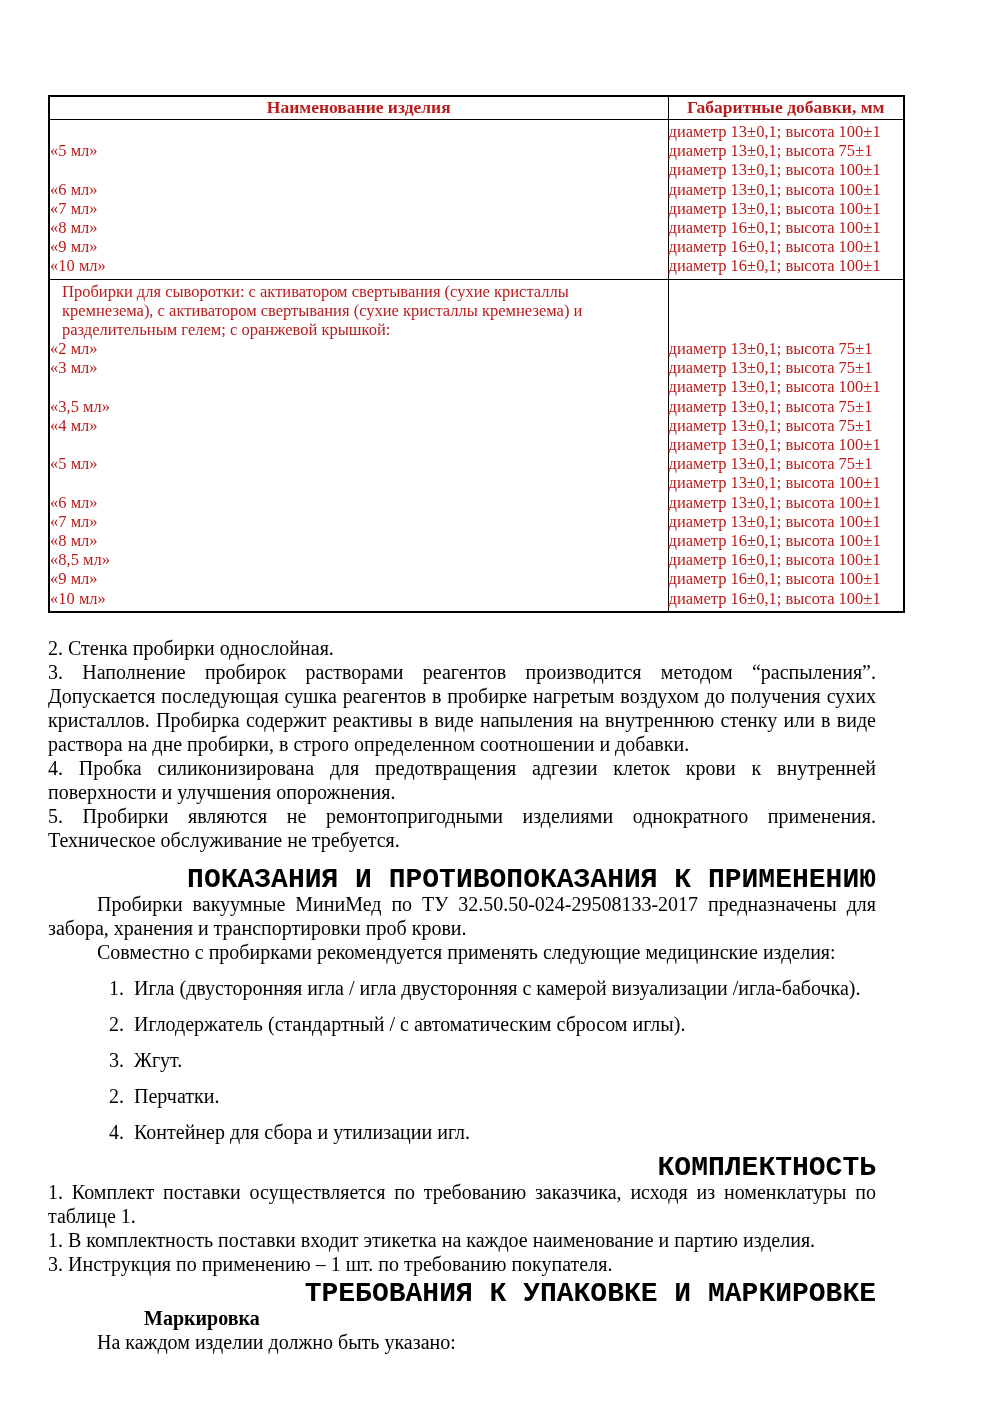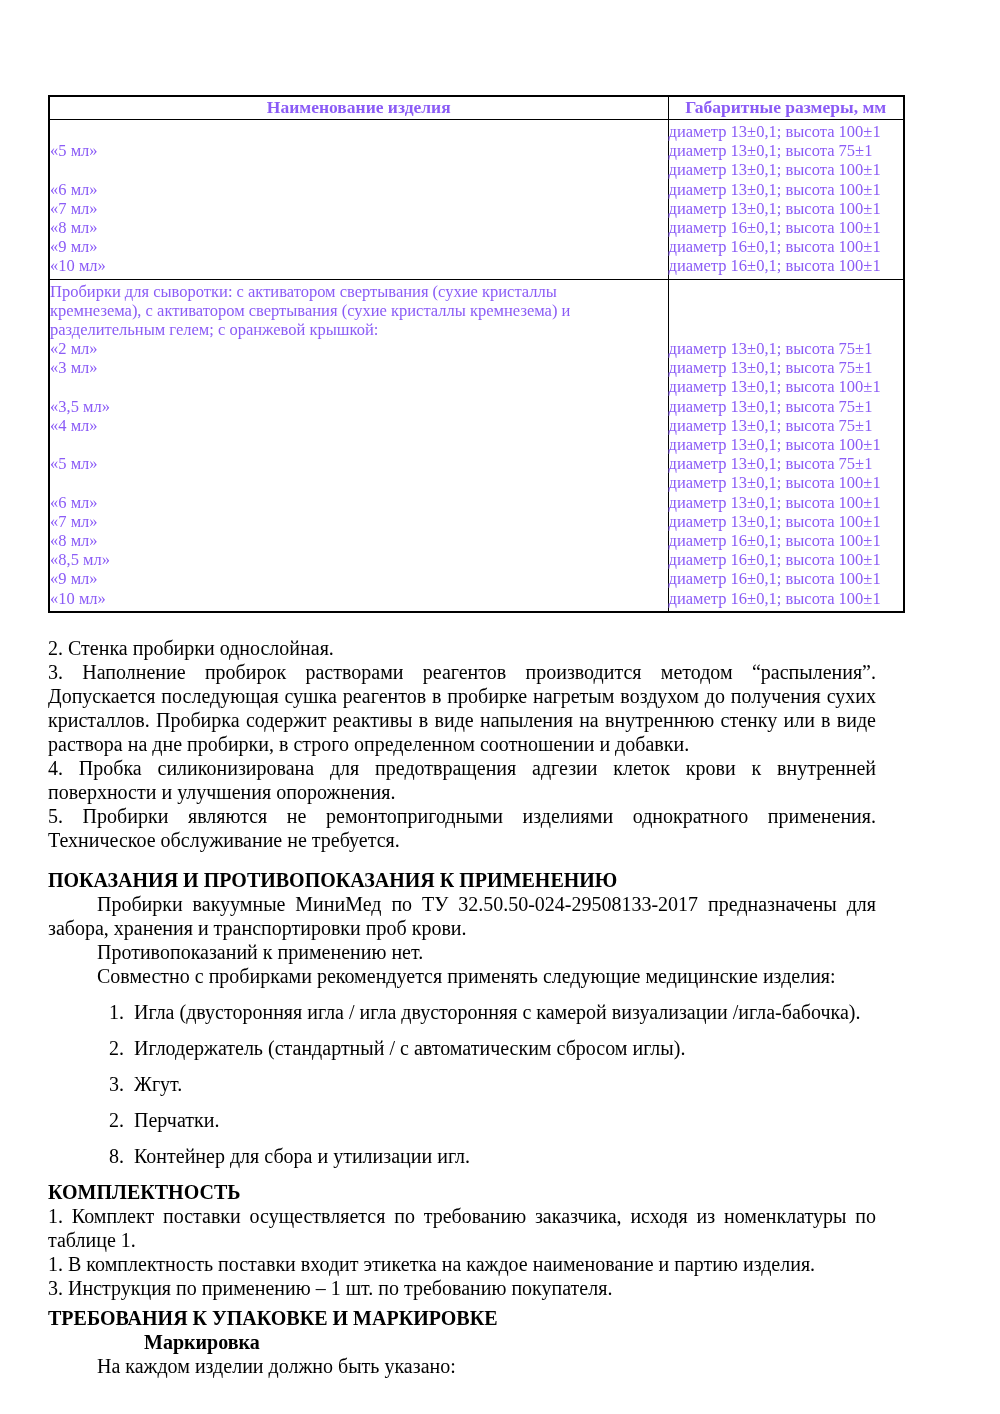--- a/index.html
+++ b/index.html
@@ -7,65 +7,65 @@
     width: 1000px; height: 1414px;
     background: #ffffff; color: #000000;
     font-family: "Liberation Serif", "DejaVu Serif", serif;
     position: relative; overflow: hidden;
   }
   .page { position: absolute; top: 95px; left: 48px; width: 856px; }
 
   
   table.spec {
     width: 855px; border-collapse: collapse; table-layout: fixed;
-    font-size: 16.5px; color: #8b5cf6;
+    font-size: 16.5px; color: #b91c1c;
   }
   table.spec, table.spec th, table.spec td { border: 1.5px solid #000; }
   table.spec { border-width: 2px; }
   col.c1 { width: 619px; } col.c2 { width: 236px; }
   table.spec th {
     font-size: 17.5px; font-weight: bold; text-align: center;
     padding: 1px 2px 2px; line-height: 19px;
   }
   table.spec td { vertical-align: top; padding: 2px 0 3px; }
   td.names { padding-left: 3px; }
   .ln { height: 19.2px; line-height: 19.2px; white-space: nowrap; }
   td.dims .ln { }
-  .desc { line-height: 19.2px; height: 57.6px; white-space: pre-line; padding-right: 30px; }
+  .desc { line-height: 19.2px; height: 57.6px; white-space: pre-line; padding-right: 30px; padding-left: 12px; }
   .desc-spacer { height: 57.6px; }
 
   
   .content { width: 828px; margin-top: 23px; font-size: 20px; line-height: 24px; }
   .para { margin: 0; text-align: justify; }
   .plain { margin: 0; }
   .ind { text-indent: 49px; }
   h2.sect {
-    font-size: 20px; line-height: 24px; font-weight: bold;
-    text-align: left; margin: 0;
+    font-size: 28px; line-height: 24px; font-weight: bold;
+    text-align: right; margin: 0; font-family: Liberation Mono, monospace;
   }
   h2.m-indications { margin-top: 16px; }
   h2.m-completeness { margin-top: 11px; }
   h2.m-packaging { margin-top: 6px; }
   .li { margin: 12px; padding-left: 49px; white-space: pre; }
   .subheading { font-weight: bold; margin: 0 0 0 96px; }
 </style>
 </head>
 <body>
 
 <div class="page">
 
   <table class="spec">
     <colgroup>
         <col class="c1">
         <col class="c2">
       </colgroup>
     <thead>
       <tr>
         <th>Наименование изделия</th>
-        <th>Габаритные размеры, мм</th>
+        <th>Габаритные добавки, мм</th>
       </tr>
     </thead>
     <tbody>
       <tr>
         <td class="names">
           <div class="ln"></div>
           <div class="ln">«5 мл»</div>
           <div class="ln"></div>
           <div class="ln">«6 мл»</div>
           <div class="ln">«7 мл»</div>
@@ -126,28 +126,27 @@
   </table>
 
   <div class="content">
     <p class="para">2. Стенка пробирки однослойная.</p>
     <p class="para">3. Наполнение пробирок растворами реагентов производится методом “распыления”. Допускается последующая сушка реагентов в пробирке нагретым воздухом до получения сухих кристаллов. Пробирка содержит реактивы в виде напыления на внутреннюю стенку или в виде раствора на дне пробирки, в строго определенном соотношении и добавки.</p>
     <p class="para">4. Пробка силиконизирована для предотвращения адгезии клеток крови к внутренней поверхности и улучшения опорожнения.</p>
     <p class="para">5. Пробирки являются не ремонтопригодными изделиями однократного применения. Техническое обслуживание не требуется.</p>
 
     <h2 class="sect m-indications">ПОКАЗАНИЯ И ПРОТИВОПОКАЗАНИЯ К ПРИМЕНЕНИЮ</h2>
     <p class="para ind">Пробирки вакуумные МиниМед по ТУ 32.50.50-024-29508133-2017 предназначены для забора, хранения и транспортировки проб крови.</p>
-    <p class="plain ind">Противопоказаний к применению нет.</p>
     <p class="plain ind">Совместно с пробирками рекомендуется применять следующие медицинские изделия:</p>
     <div>
       <p class="li">1.  Игла (двусторонняя игла / игла двусторонняя с камерой визуализации /игла-бабочка).</p>
       <p class="li">2.  Иглодержатель (стандартный / с автоматическим сбросом иглы).</p>
       <p class="li">3.  Жгут.</p>
       <p class="li">2.  Перчатки.</p>
-      <p class="li">8.  Контейнер для сбора и утилизации игл.</p>
+      <p class="li">4.  Контейнер для сбора и утилизации игл.</p>
     </div>
 
     <h2 class="sect m-completeness">КОМПЛЕКТНОСТЬ</h2>
     <p class="para">1. Комплект поставки осуществляется по требованию заказчика, исходя из номенклатуры по таблице 1.</p>
     <p class="plain">1. В комплектность поставки входит этикетка на каждое наименование и партию изделия.</p>
     <p class="plain">3. Инструкция по применению – 1 шт. по требованию покупателя.</p>
 
     <h2 class="sect m-packaging">ТРЕБОВАНИЯ К УПАКОВКЕ И МАРКИРОВКЕ</h2>
     <div class="subheading">Маркировка</div>
     <p class="plain ind">На каждом изделии должно быть указано:</p>

